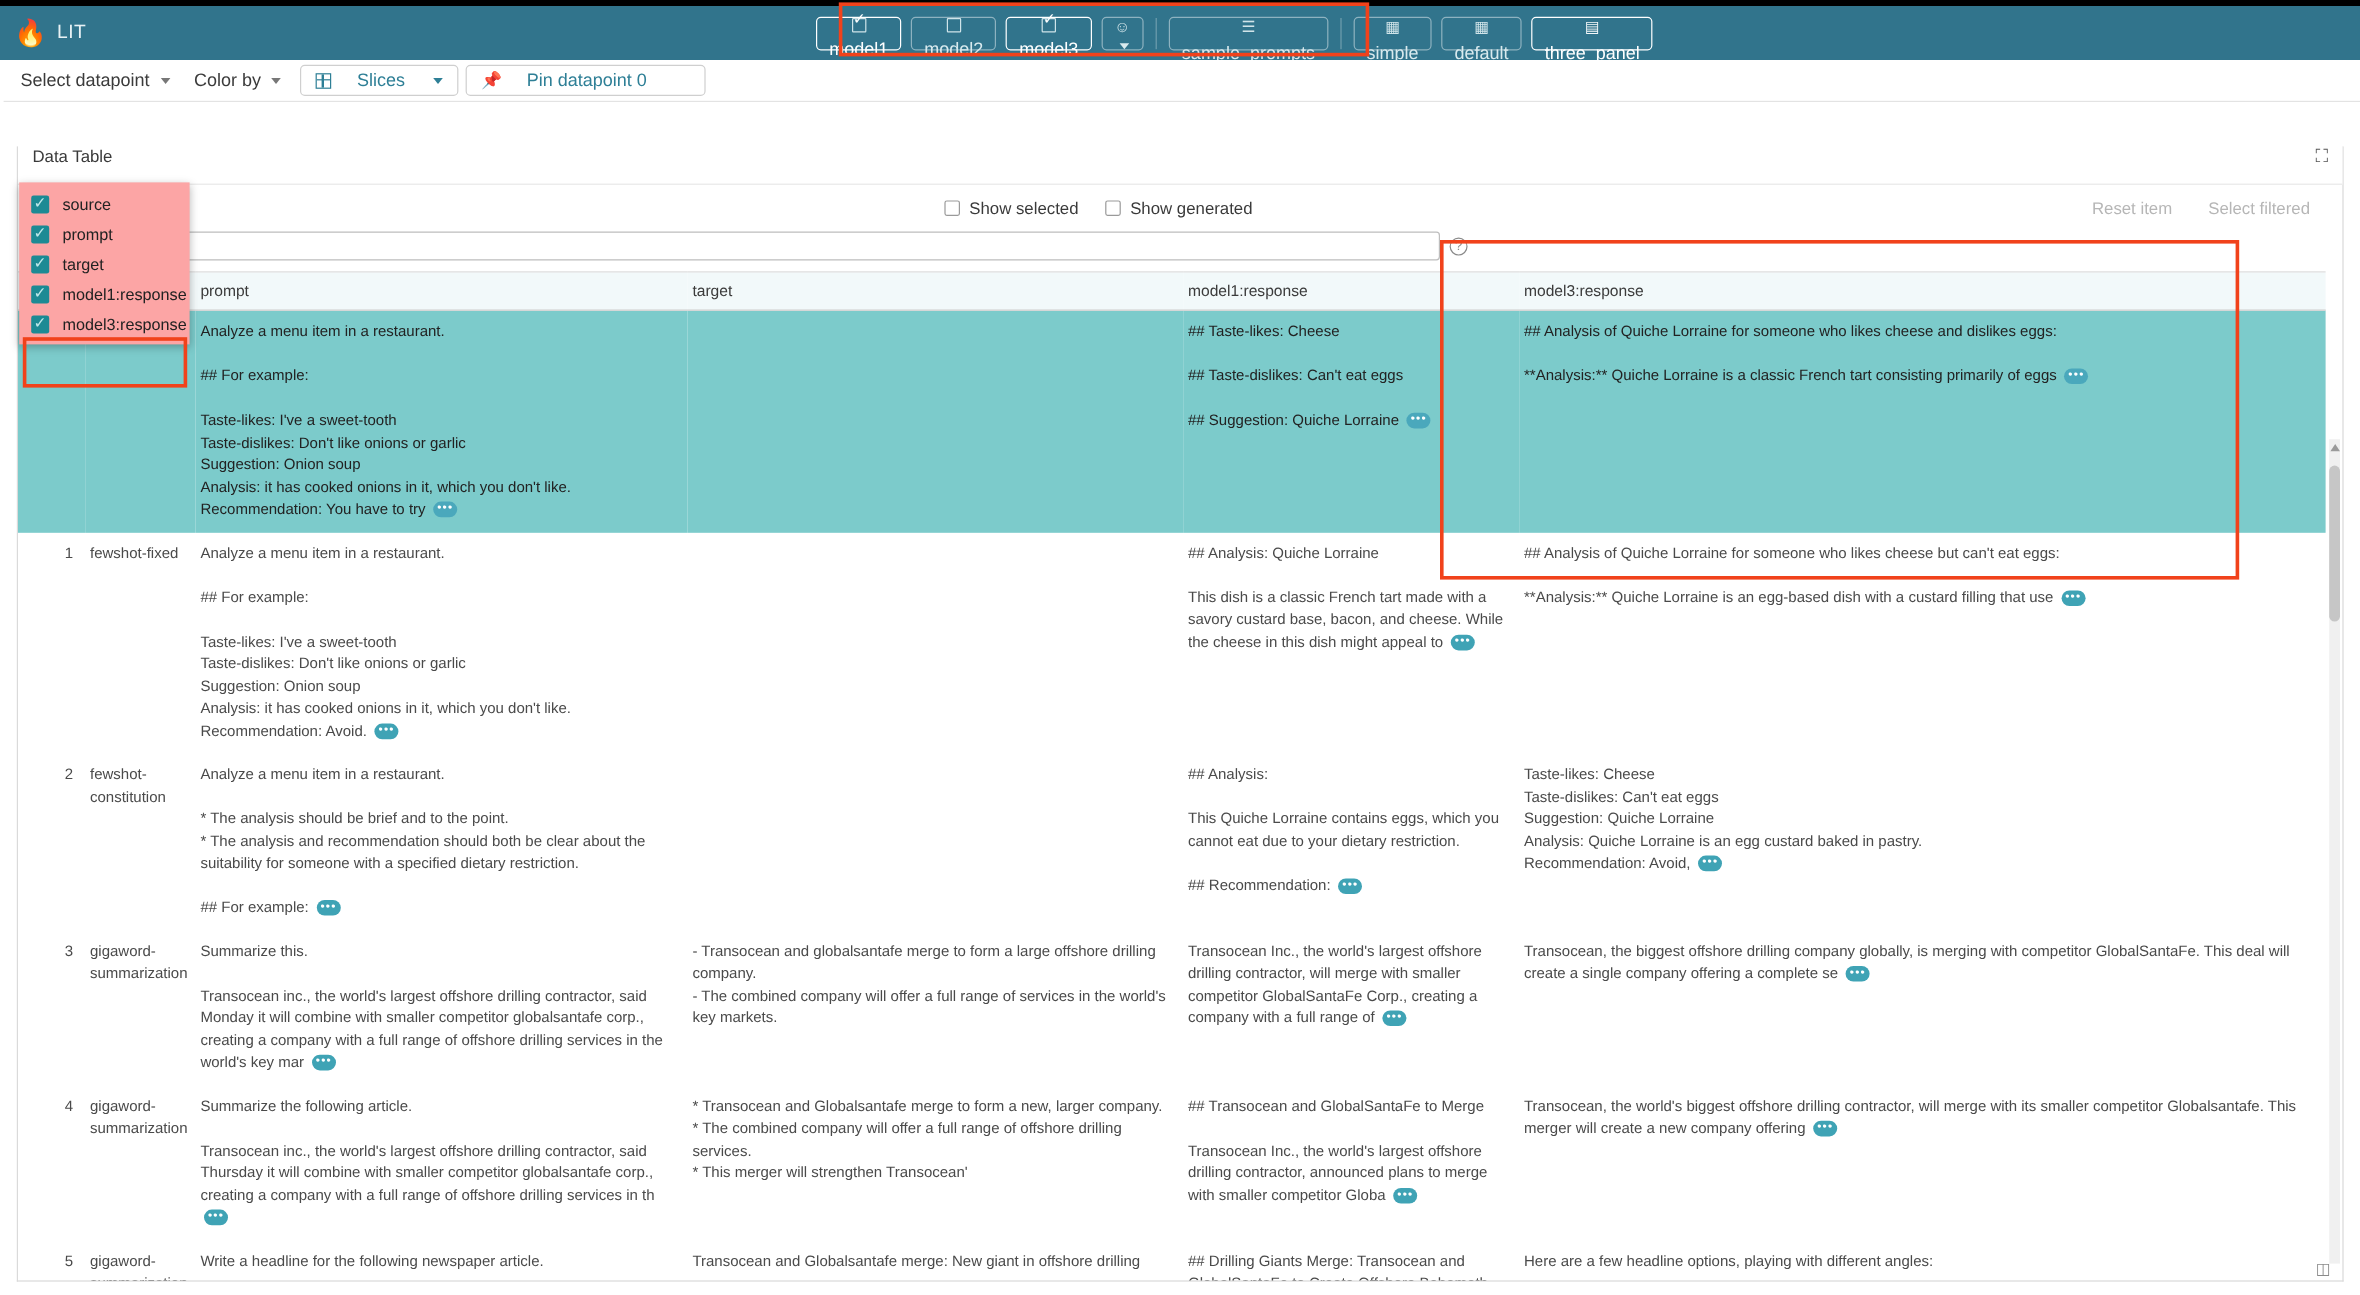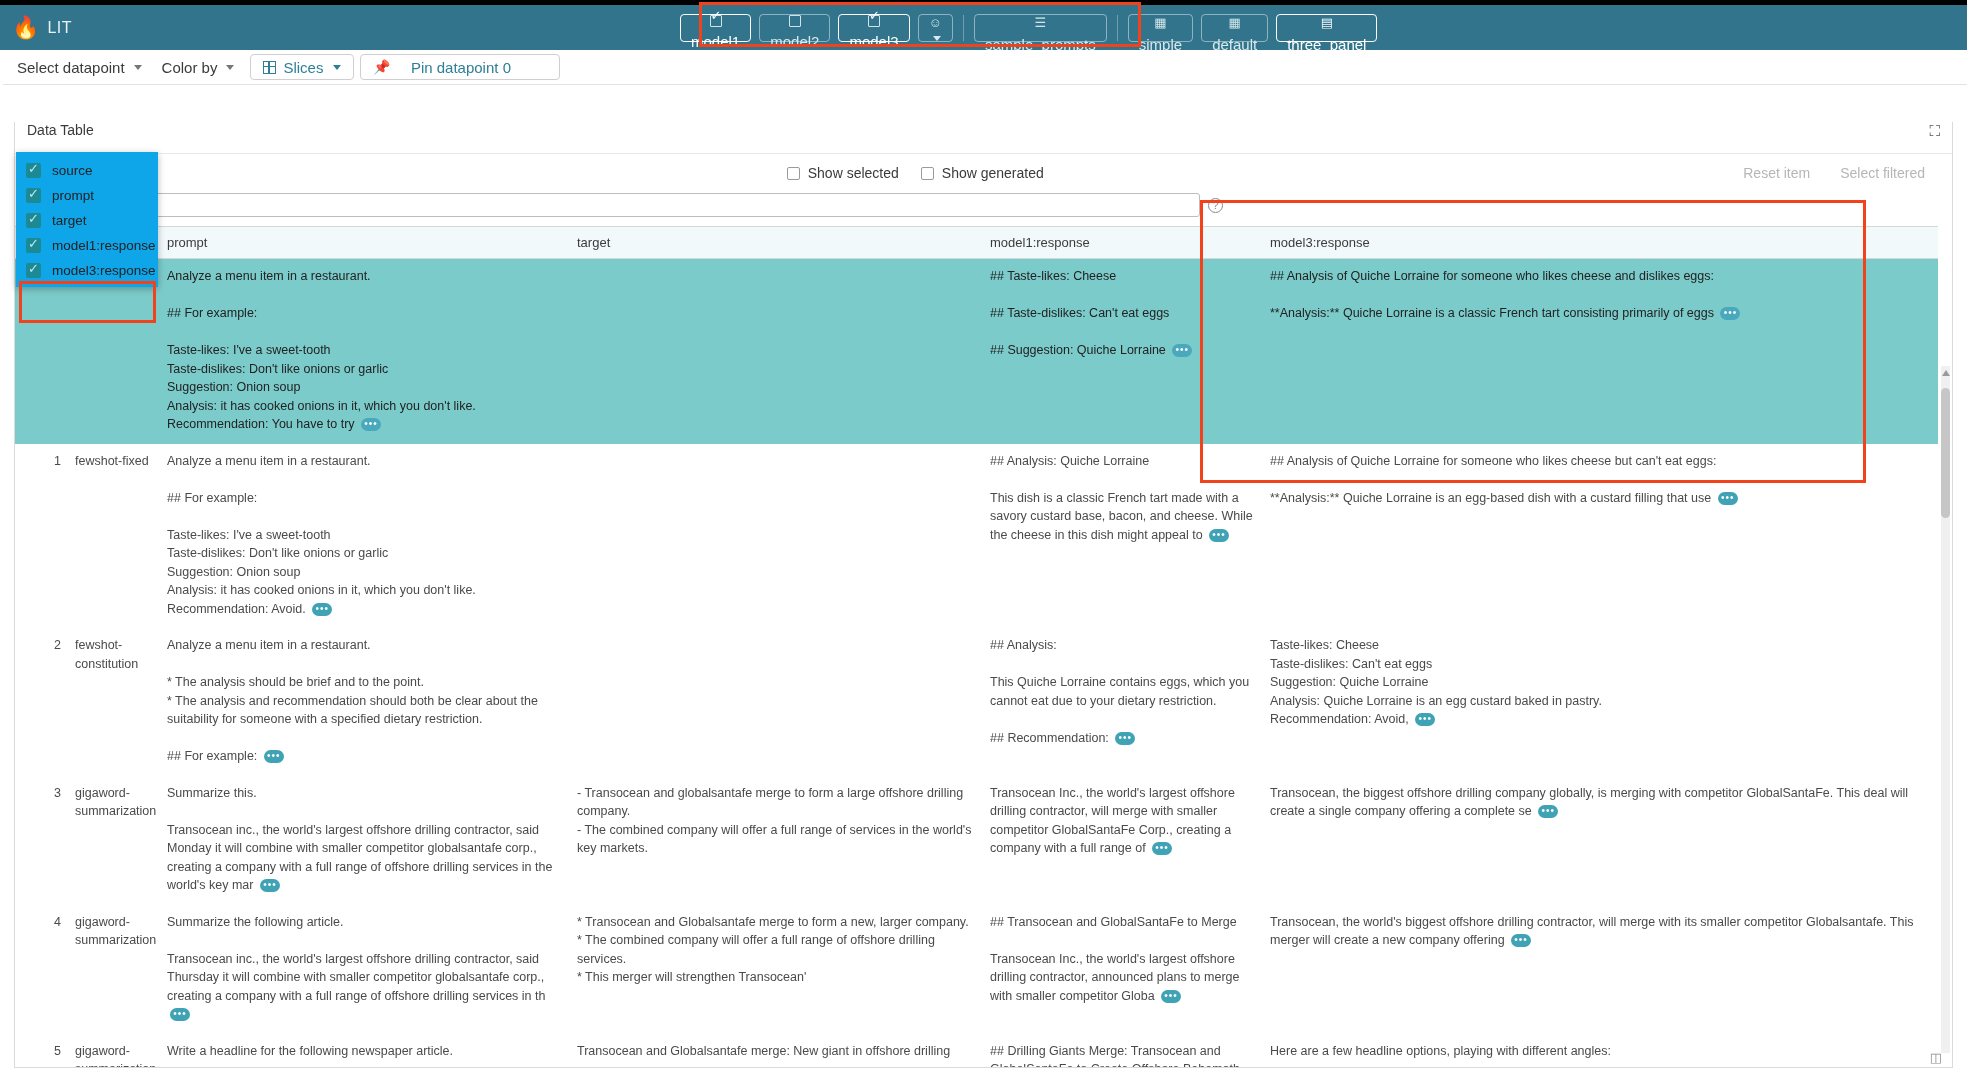--- a/index.html
+++ b/index.html
@@ -93,21 +93,21 @@
     display: flex; align-items: center; padding-left: 4px;
     border-bottom: 1px solid #e3e3e3;
   }
   .tb-item {
     display: inline-flex; align-items: center; gap: 6px;
     color: #3b3b3b; font-size: 15px; padding: 0 10px; height: 26px;
     cursor: pointer; white-space: nowrap;
   }
   .tb-item .caret-d { border-top-color: #777; }
   .tb-btn {
-    display: inline-flex; align-items: center; gap: 7px;
+    display: inline-flex; align-items: center; gap: 21px;
     height: 26px; padding: 0 12px;
     border: 1px solid #cfcfcf; border-radius: 4px;
     color: #2e7f96; font-size: 15px; background: #fff;
     margin-left: 6px; cursor: pointer; white-space: nowrap; justify-content: center;
   }
   .tb-btn .caret-d { border-top-color: #2e7f96; }
   .tb-btn.wide { min-width: 200px; justify-content: flex-start; gap: 20px;}
   .grid-ico {
     display: inline-block; width: 13px; height: 13px;
     border: 1.5px solid currentColor;
@@ -219,21 +219,21 @@
     display: inline-block; width: 20px; height: 13px; border-radius: 7px;
     background: #3fa3b5; color: #fff; font-size: 10px; line-height: 12px;
     text-align: center; vertical-align: middle; letter-spacing: 1px;
     margin-left: 3px;
   }
   tr.selected .dots { background: #4aa8bc; }
 
   
   .col-menu {
     position: absolute; z-index: 55; left: 16px; top: 152px;
-    width: 142px; background: #0ea5e9;
+    width: 142px; background: #fca5a5;
     box-shadow: 0 2px 7px rgba(0,0,0,.28);
     padding: 6px 0 4px 0;
   }
   .col-item {
     display: flex; align-items: center; gap: 11px;
     padding: 5px 10px; font-size: 13.5px; color: #222; cursor: pointer;
   }
   .tick {
     width: 15px; height: 15px; background: #1c8a94; border-radius: 2px;
     position: relative; flex: 0 0 auto;

